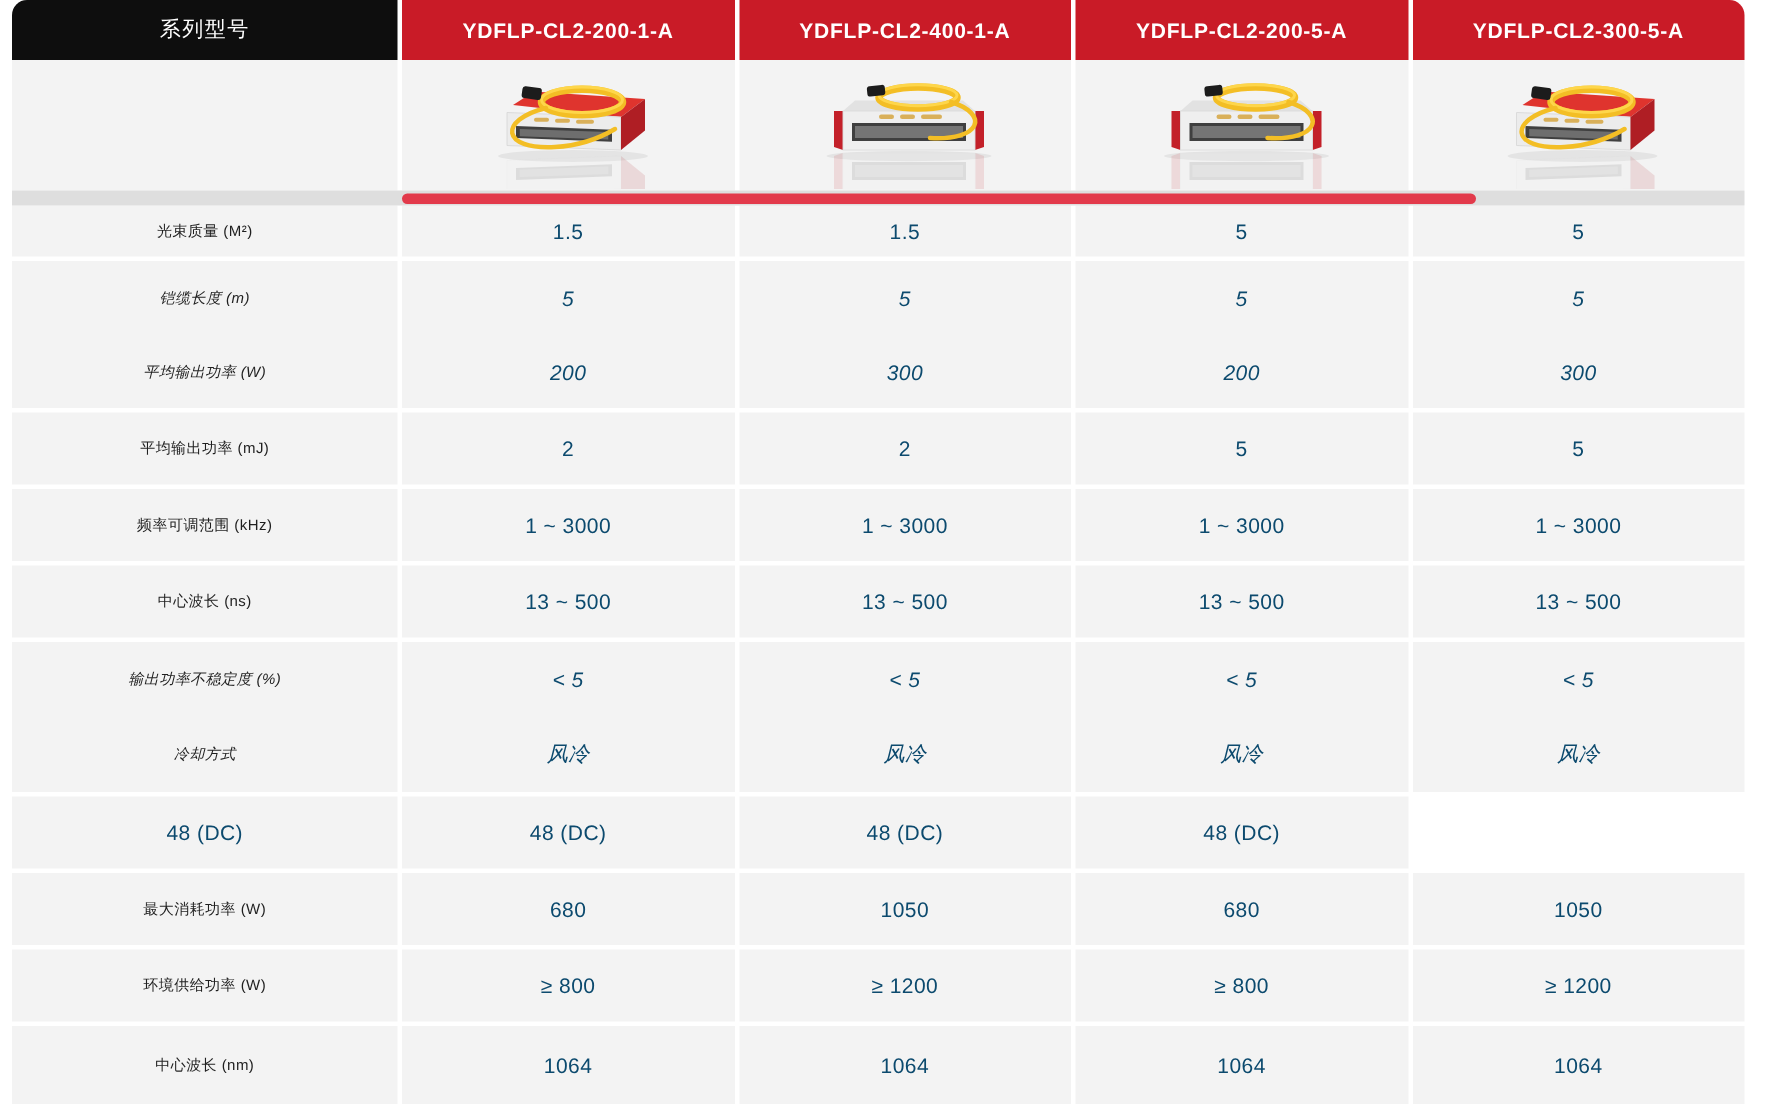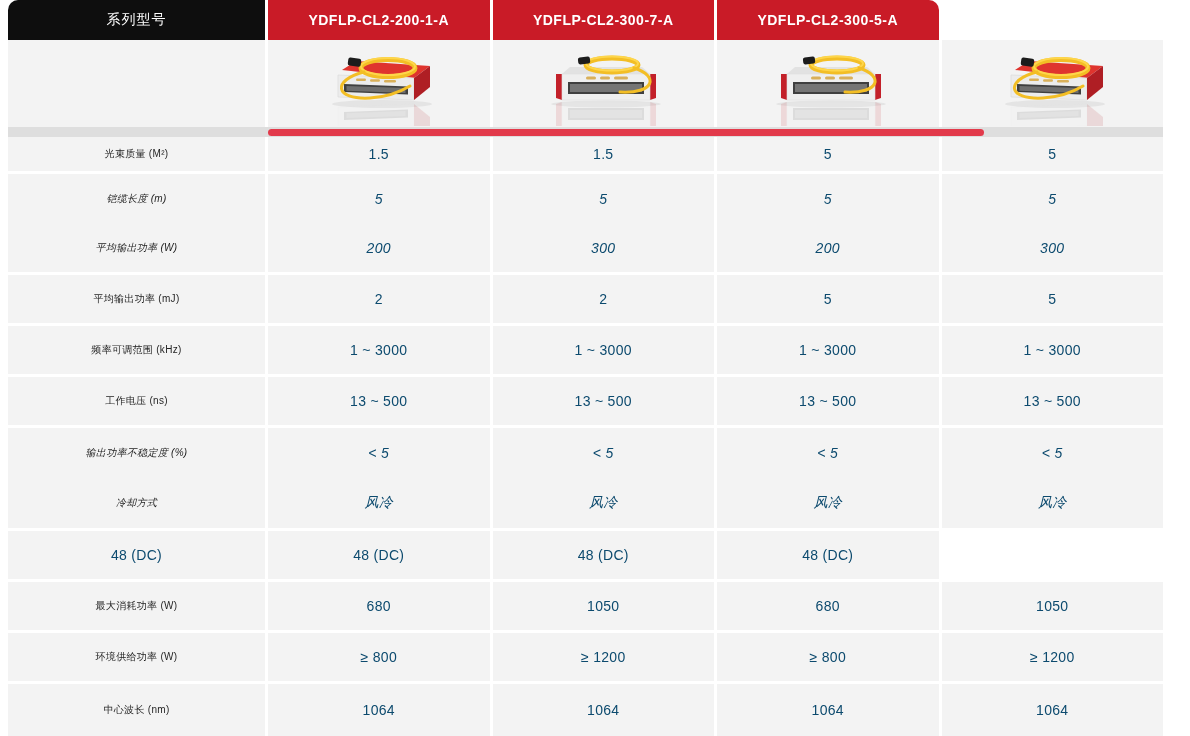--- a/index.html
+++ b/index.html
@@ -44,21 +44,22 @@
   .value{font-size:14px;color:#0c4a6e;letter-spacing:.3px;}
 </style>
 </head>
 <body>
 
 <div class="spec-table">
 
   <div class="grid-row header-row">
     <div class="hdr-cell hdr-corner">系列型号</div>
     <div class="hdr-cell hdr-model">YDFLP-CL2-200-1-A</div>
-    <div class="hdr-cell hdr-model">YDFLP-CL2-300-7-A</div>
+    <div class="hdr-cell hdr-model">YDFLP-CL2-400-1-A</div>
+    <div class="hdr-cell hdr-model">YDFLP-CL2-200-5-A</div>
     <div class="hdr-cell hdr-model last">YDFLP-CL2-300-5-A</div>
   </div>
 
   <div class="grid-row image-row">
     <div class="img-cell"></div>
     <div class="img-cell">
         <svg width="150" height="84" viewBox="0 0 150 84">
           <ellipse cx="78" cy="62" rx="50" ry="4" fill="#000000" opacity="0.06"></ellipse>
           <g transform="translate(0,120) scale(1,-1)" opacity="0.12">
             <polygon points="34,33 110,36 110,58 34,55" fill="#ECECEC" stroke="#D8D8D8" stroke-width="0.6"></polygon>
@@ -228,21 +229,21 @@
         </div>
         <div class="cell">
           <div class="value">1 ~ 3000</div>
         </div>
         <div class="cell">
           <div class="value">1 ~ 3000</div>
         </div>
       </div>
       <div class="grid-row block">
         <div class="cell">
-          <div class="label">工作电压 (ns)</div>
+          <div class="label">中心波长 (ns)</div>
         </div>
         <div class="cell">
           <div class="value">13 ~ 500</div>
         </div>
         <div class="cell">
           <div class="value">13 ~ 500</div>
         </div>
         <div class="cell">
           <div class="value">13 ~ 500</div>
         </div>

